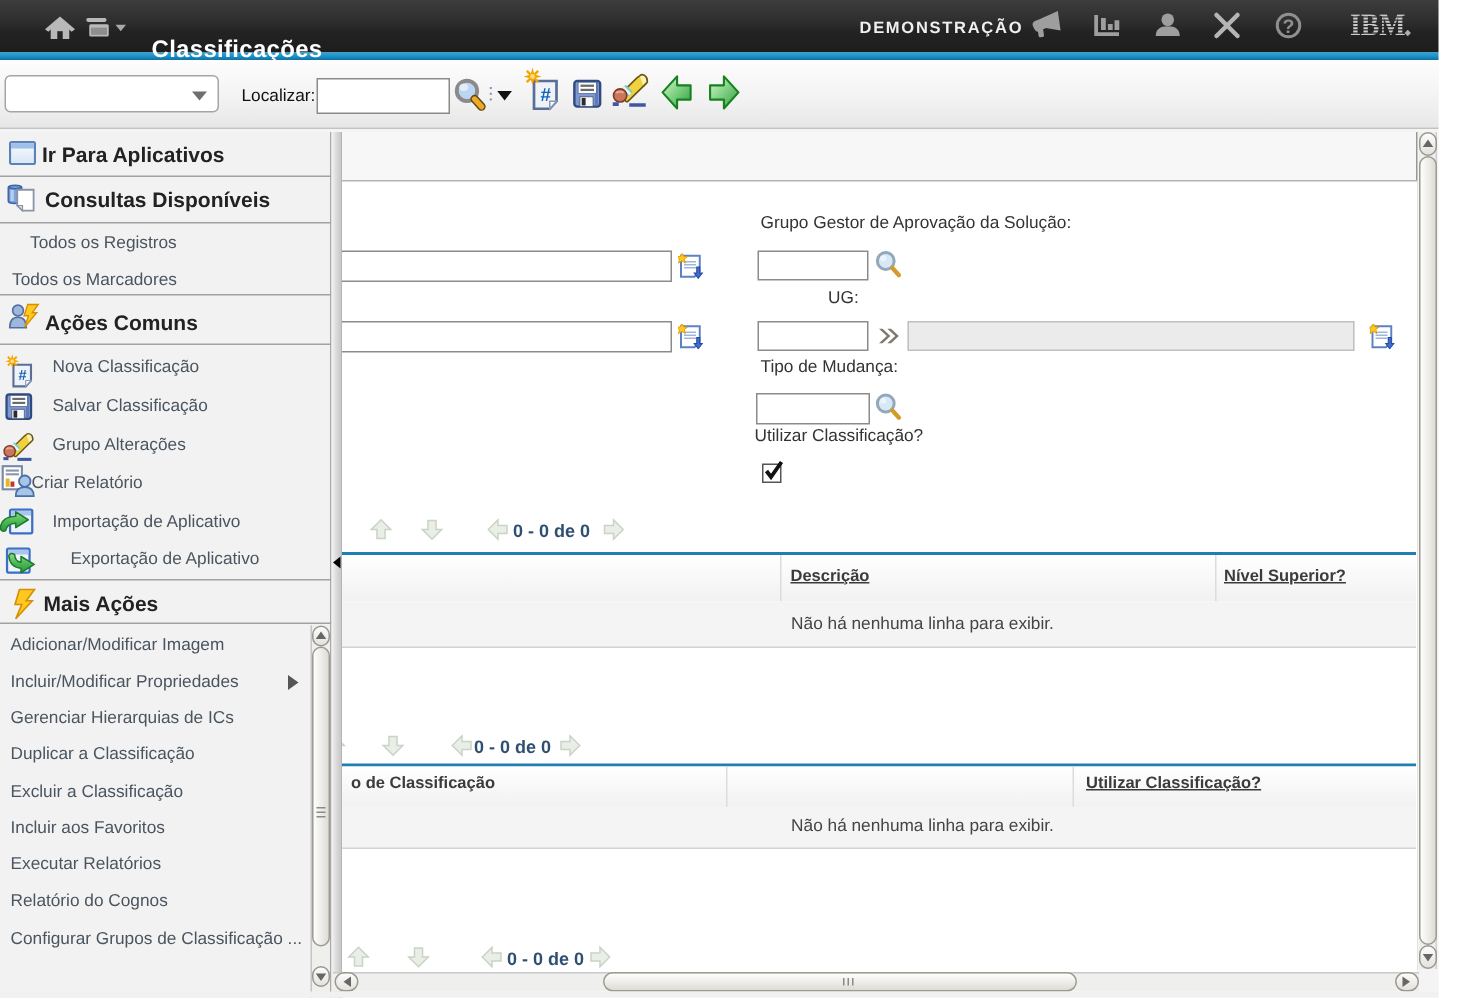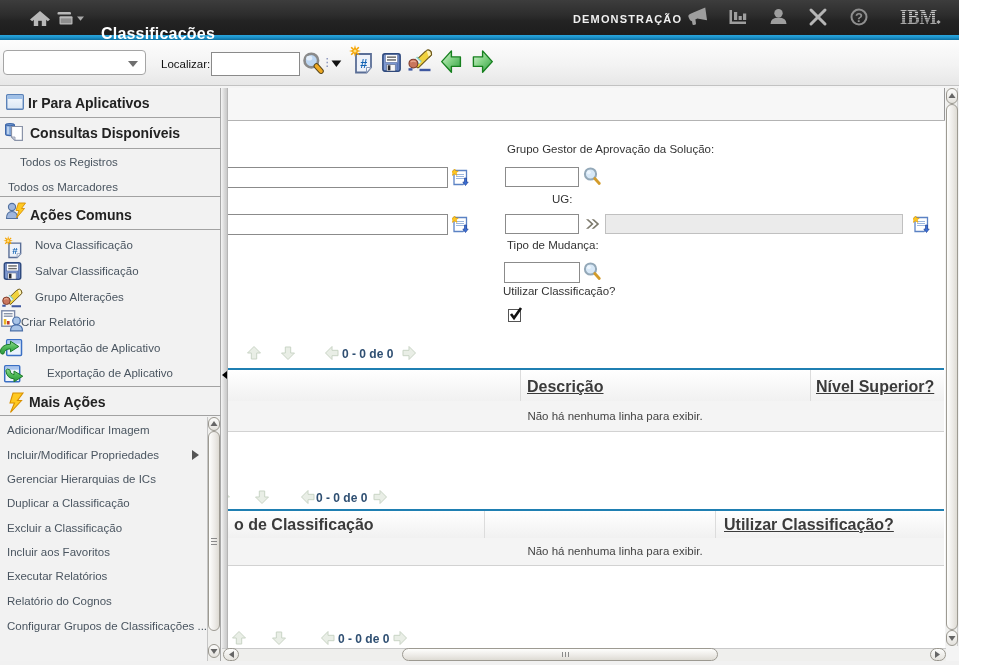--- a/index.html
+++ b/index.html
@@ -36,21 +36,21 @@
   #main { position:absolute; left:228px; top:88px; width:717px; height:559px; background:#f7f7f7; border-right:1px solid #979797; }
   #tab { position:absolute; left:0px; top:5px; width:149px; height:28px; background:#ececec;
     border:1px solid #b3b3b3; border-left:none; border-bottom:none; border-radius:0 4px 0 0;
     color:#67747f; font-size:13.5px; line-height:23px; padding-left:2px; }
   #panel { position:absolute; left:0px; top:32px; width:717px; height:528px; background:#ffffff;
     border-top:1px solid #b3b3b3; overflow:hidden; }
   .lbl { position:absolute; font-size:11.5px; color:#333; white-space:nowrap; }
   .inp { position:absolute; background:#fff; border:1px solid #8b8b8b; }
   .inpro { position:absolute; background:#ebebeb; border:1px solid #c0c0c0; }
   .pagetxt { position:absolute; font-size:12px; font-weight:bold; color:#2f4f72; white-space:nowrap; }
-  .thdr { position:absolute; font-size:16px; font-weight:bold; color:#3b3b3b; text-decoration:underline; white-space:nowrap; }
+  .thdr { position:absolute; font-size:11px; font-weight:bold; color:#3b3b3b; text-decoration:underline; white-space:nowrap; }
   .emptyrow { position:absolute; left:0; width:716px; height:31px; background:#f4f4f4; border-bottom:1px solid #d2d2d2;
     font-size:11.5px; color:#444; text-align:center; line-height:30px; padding-left:58px; }
   
   .sbtrack { position:absolute; background:#efefed; }
   .sbthumb { position:absolute; background:linear-gradient(#fefefd,#eceae6 60%,#dedbd4); border:1px solid #9d9a92; border-radius:7px; }
   .sbthumbH { position:absolute; background:linear-gradient(90deg,#fefefd,#eceae6 60%,#dedbd4); border:1px solid #9d9a92; border-radius:7px; }
   .sbbtn { position:absolute; background:linear-gradient(#fcfcfb,#e4e2dd); border:1px solid #9a978f; border-radius:7px; }
 </style>
 </head>
 <body>
@@ -342,21 +342,21 @@
     <div class="abs mhead" style="left:29px; top:306px; line-height:16px;">Mais Ações</div>
     <div class="msep" style="top:327px"></div>
     <div class="abs" style="left:7px; top:334px; line-height:16px;">Adicionar/Modificar Imagem</div>
     <div class="abs" style="left:7px; top:359px; line-height:16px;">Incluir/Modificar Propriedades</div>
     <div class="abs" style="left:7px; top:383px; line-height:16px;text-align:right;">Gerenciar Hierarquias de ICs</div>
     <div class="abs" style="left:7px; top:407px; line-height:16px;">Duplicar a Classificação</div>
     <div class="abs" style="left:7px; top:432px; line-height:16px;">Excluir a Classificação</div>
     <div class="abs" style="left:7px; top:456px; line-height:16px;">Incluir aos Favoritos</div>
     <div class="abs" style="left:7px; top:480px; line-height:16px;">Executar Relatórios</div>
     <div class="abs" style="left:7px; top:505px; line-height:16px;">Relatório do Cognos</div>
-    <div class="abs" style="left:7px; top:530px; line-height:16px;">Configurar Grupos de Classificações ...</div>
+    <div class="abs" style="left:7px; top:530px; line-height:16px;">Configurar Grupos de Classificação ...</div>
 
     <div class="sbtrack" style="left:207px; top:329px; width:13px; height:248px; border-left:1px solid #c5c5c5;"></div>
     <div class="sbbtn" style="left:208px; top:329px; width:12px; height:14px;"></div>
     <svg class="abs" style="left:208px; top:329px" width="12" height="14">
         <path d="M6 4 L9.5 9 L2.5 9 Z" fill="#666"></path>
       </svg>
     <div class="sbthumbH" style="left:208px; top:343px; width:12px; height:200px;"></div>
     <svg class="abs" style="left:208px; top:448px" width="12" height="12">
       <g stroke="#8a8a8a" stroke-width="1">
           <path d="M3 2.5 h6"></path>

